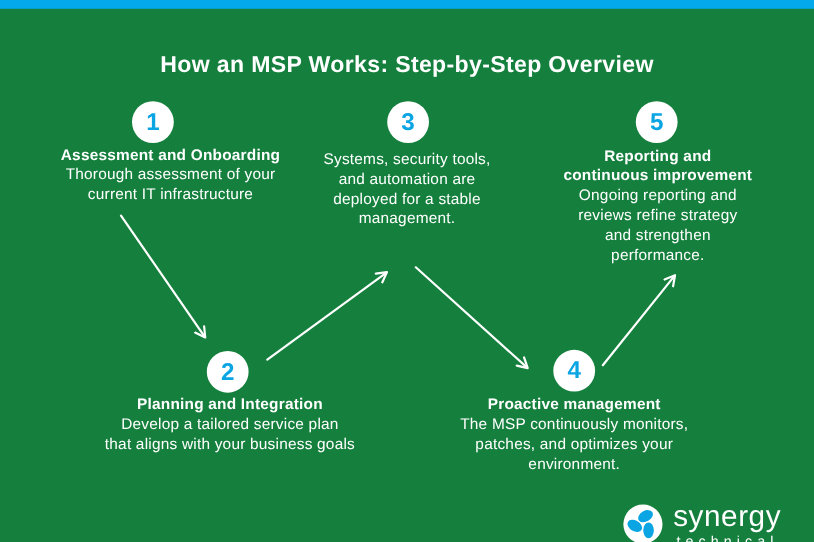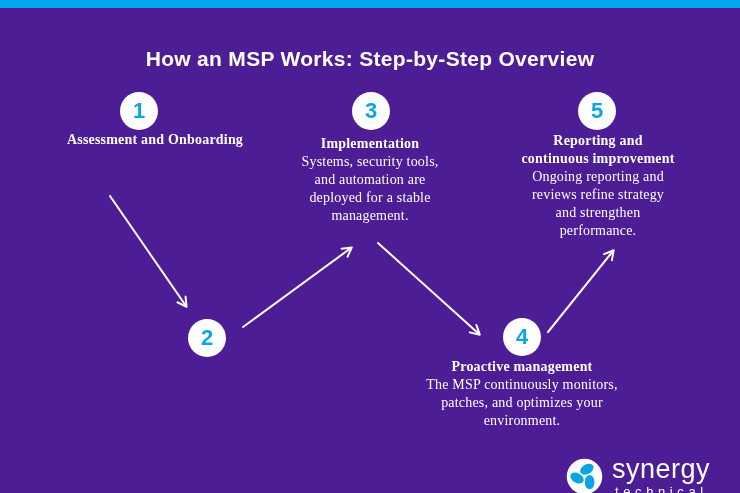--- a/index.html
+++ b/index.html
@@ -4,21 +4,21 @@
 <style>
   html, body { margin: 0; padding: 0; }
   body {
     width: 740px; height: 493px;
     font-family: "Liberation Sans", sans-serif;
     overflow: hidden;
   }
   .canvas {
     position: relative;
     width: 740px; height: 493px;
-    background: #4c1d95;
+    background: #15803d;
     color: #FFFFFF;
     overflow: hidden;
   }
   .top-band {
     position: absolute; top: 0; left: 0; right: 0; height: 8px;
     background: #04A9EC;
   }
   .title {
     position: absolute; top: 47px; left: 0; width: 740px;
     margin: 0;
@@ -36,21 +36,20 @@
     color: #0BA5E4;
     font-size: 22px;
     font-weight: 700;
   }
   .step-text {
     position: absolute;
     text-align: center;
     font-size: 14px;
     line-height: 18px;
     letter-spacing: 0.2px;
-    font-family: Liberation Serif, serif;
   }
   .step-title { font-weight: 700; white-space: pre-line; }
   .step-desc  { font-weight: 400; white-space: pre-line; }
   .arrows {
     position: absolute; top: 0; left: 0;
     width: 740px; height: 493px;
     pointer-events: none;
   }
   .logo {
     position: absolute; left: 566px; top: 420px;
@@ -103,23 +102,29 @@
   </div>
   <div class="num-circle c4">
     <span>4</span>
   </div>
   <div class="num-circle c5">
     <span>5</span>
   </div>
 
   <div class="step-text t1">
     <div class="step-title">Assessment and Onboarding</div>
+    <div class="step-desc">Thorough assessment of your
+current IT infrastructure</div>
+  </div>
+  <div class="step-text t2">
+    <div class="step-title">Planning and Integration</div>
+    <div class="step-desc">Develop a tailored service plan
+that aligns with your business goals</div>
   </div>
   <div class="step-text t3">
-    <div class="step-title">Implementation</div>
     <div class="step-desc">Systems, security tools,
 and automation are
 deployed for a stable
 management.</div>
   </div>
   <div class="step-text t5">
     <div class="step-title">Reporting and
 continuous improvement</div>
     <div class="step-desc">Ongoing reporting and
 reviews refine strategy

